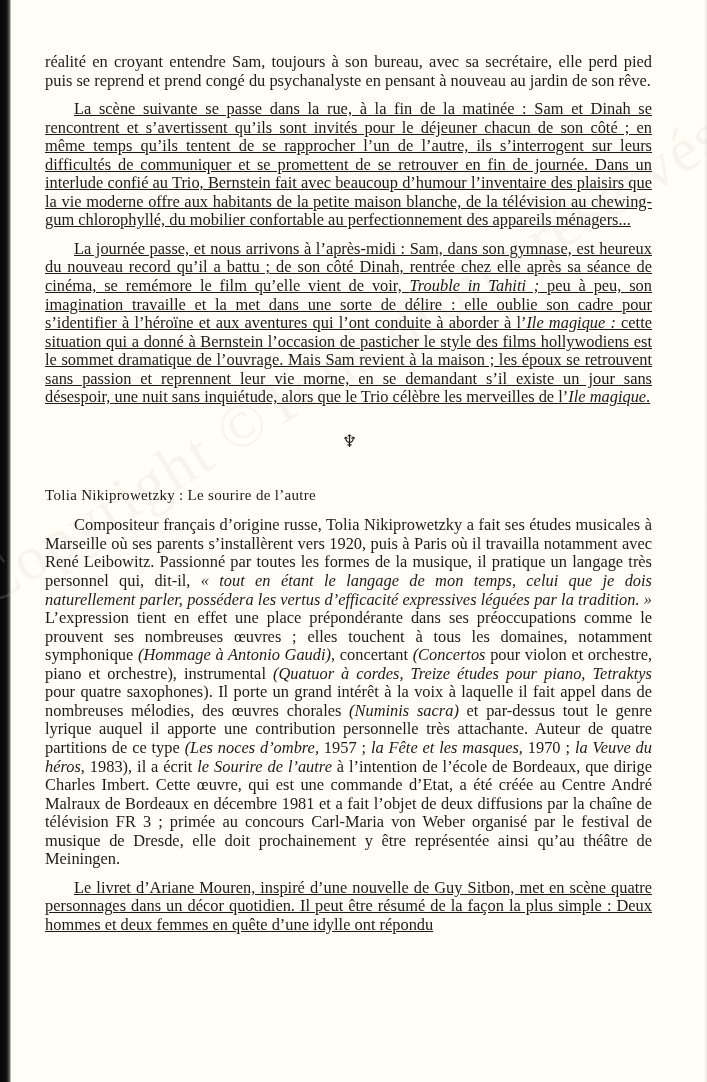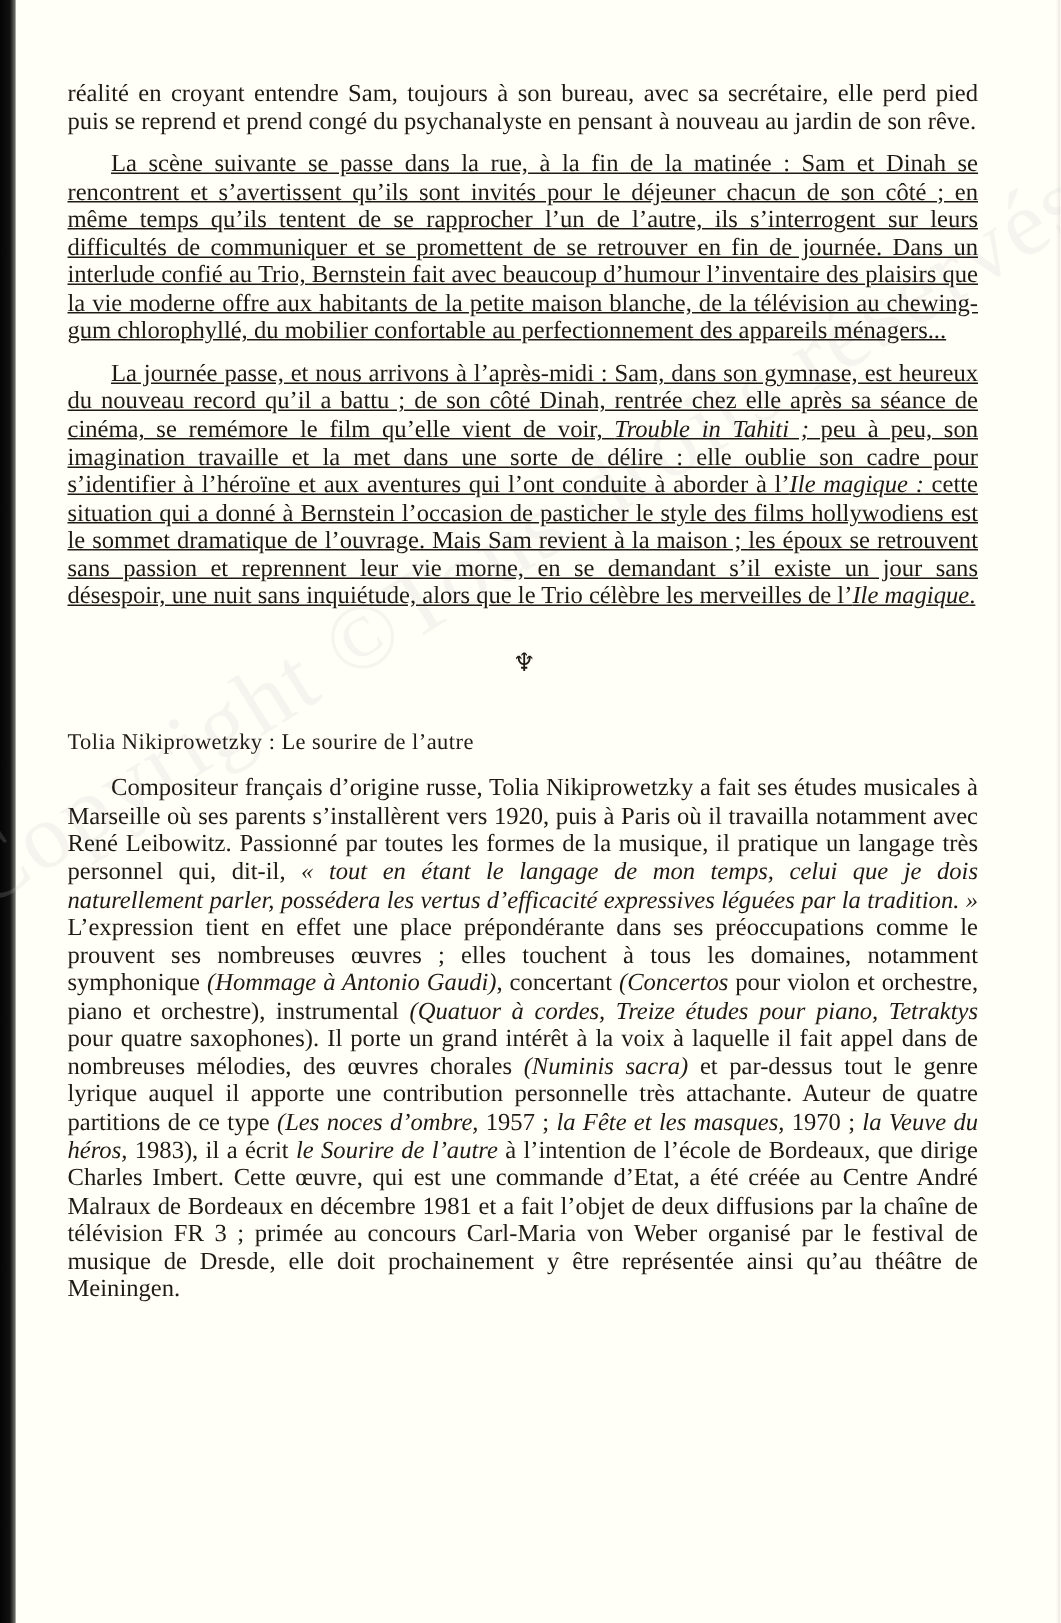--- a/index.html
+++ b/index.html
@@ -95,14 +95,15 @@
       <p class="indent para-gap"><span>La scène suivante se passe dans la rue, à la fin de la matinée : Sam et Dinah se rencontrent et s’avertissent qu’ils sont invités pour le déjeuner chacun de son côté ; en même temps qu’ils tentent de se rapprocher l’un de l’autre, ils s’inter­rogent sur leurs difficultés de communiquer et se promettent de se retrouver en fin de journée. Dans un interlude confié au Trio, Bernstein fait avec beaucoup d’humour l’inventaire des plaisirs que la vie moderne offre aux habitants de la petite maison blanche, de la télévision au chewing-gum chlorophyllé, du mobilier confortable au perfectionnement des appareils ménagers...</span></p>
       <p class="indent para-gap"><span>La journée passe, et nous arrivons à l’après-midi : Sam, dans son gymnase, est heureux du nouveau record qu’il a battu ; de son côté Dinah, rentrée chez elle après sa séance de cinéma, se remémore le film qu’elle vient de voir, </span><i>Trouble in Tahiti ;</i><span> peu à peu, son imagination travaille et la met dans une sorte de délire : elle oublie son cadre pour s’identifier à l’héroïne et aux aventures qui l’ont conduite à aborder à l’</span><i>Ile magique :</i><span> cette situation qui a donné à Bernstein l’occasion de pasticher le style des films hollywodiens est le sommet dramatique de l’ouvrage. Mais Sam revient à la maison ; les époux se retrouvent sans passion et reprennent leur vie morne, en se demandant s’il existe un jour sans désespoir, une nuit sans inquiétude, alors que le Trio célèbre les merveilles de l’</span><i>Ile magique</i><span>.</span></p>
     </div>
 
   <div class="ornament">♆</div>
 
   <h2>Tolia Nikiprowetzky : Le sourire de l’autre</h2>
 
   <div id="section2">
       <p class="indent"><span>Compositeur français d’origine russe, Tolia Nikiprowetzky a fait ses études musicales à Marseille où ses parents s’installèrent vers 1920, puis à Paris où il travailla notamment avec René Leibowitz. Passionné par toutes les formes de la musique, il pratique un langage très personnel qui, dit-il, </span><i>« tout en étant le langage de mon temps, celui que je dois naturellement parler, possédera les vertus d’effi­cacité expressives léguées par la tradition. »</i><span> L’expression tient en effet une place prépondérante dans ses préoccupations comme le prouvent ses nombreuses œuvres ; elles touchent à tous les domaines, notamment symphonique </span><i>(Hommage à Antonio Gaudi)</i><span>, concertant </span><i>(Concertos</i><span> pour violon et orchestre, piano et orchestre), ins­trumental </span><i>(Quatuor à cordes, Treize études pour piano, Tetraktys</i><span> pour quatre saxophones). Il porte un grand intérêt à la voix à laquelle il fait appel dans de nombreuses mélodies, des œuvres chorales </span><i>(Numinis sacra)</i><span> et par-dessus tout le genre lyrique auquel il apporte une contribution personnelle très attachante. Auteur de quatre partitions de ce type </span><i>(Les noces d’ombre,</i><span> 1957 ; </span><i>la Fête et les masques,</i><span> 1970 ; </span><i>la Veuve du héros,</i><span> 1983), il a écrit </span><i>le Sourire de l’autre</i><span> à l’in­tention de l’école de Bordeaux, que dirige Charles Imbert. Cette œuvre, qui est une commande d’Etat, a été créée au Centre André Malraux de Bordeaux en décembre 1981 et a fait l’objet de deux diffusions par la chaîne de télévision FR 3 ; primée au concours Carl-Maria von Weber organisé par le festival de musique de Dresde, elle doit prochainement y être représentée ainsi qu’au théâtre de Meiningen.</span></p>
+      <p class="indent para-gap"><span>Le livret d’Ariane Mouren, inspiré d’une nouvelle de Guy Sitbon, met en scène quatre personnages dans un décor quotidien. Il peut être résumé de la façon la plus simple : Deux hommes et deux femmes en quête d’une idylle ont répondu</span></p>
     </div>
 </div>
 
 </body></html>

